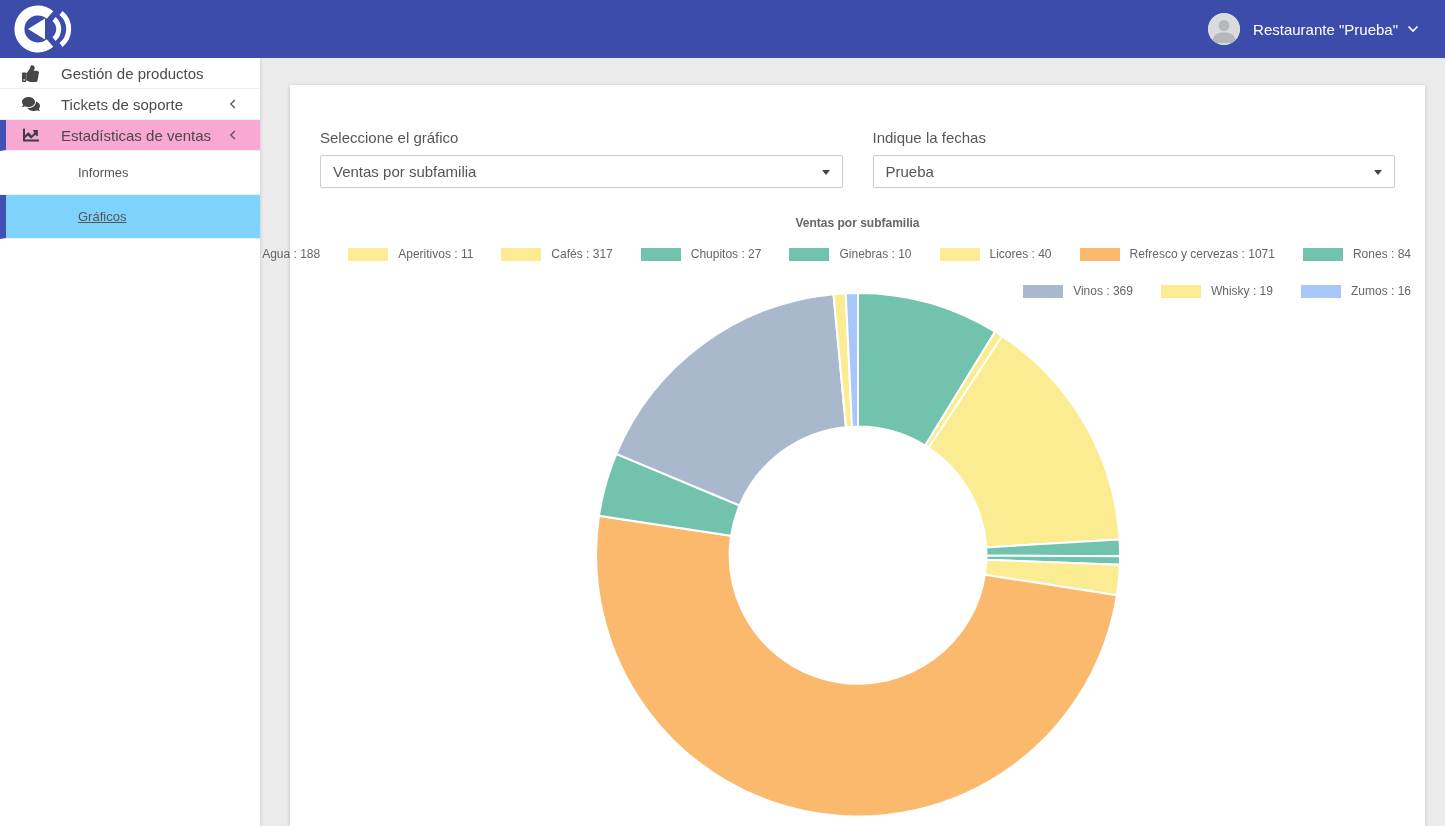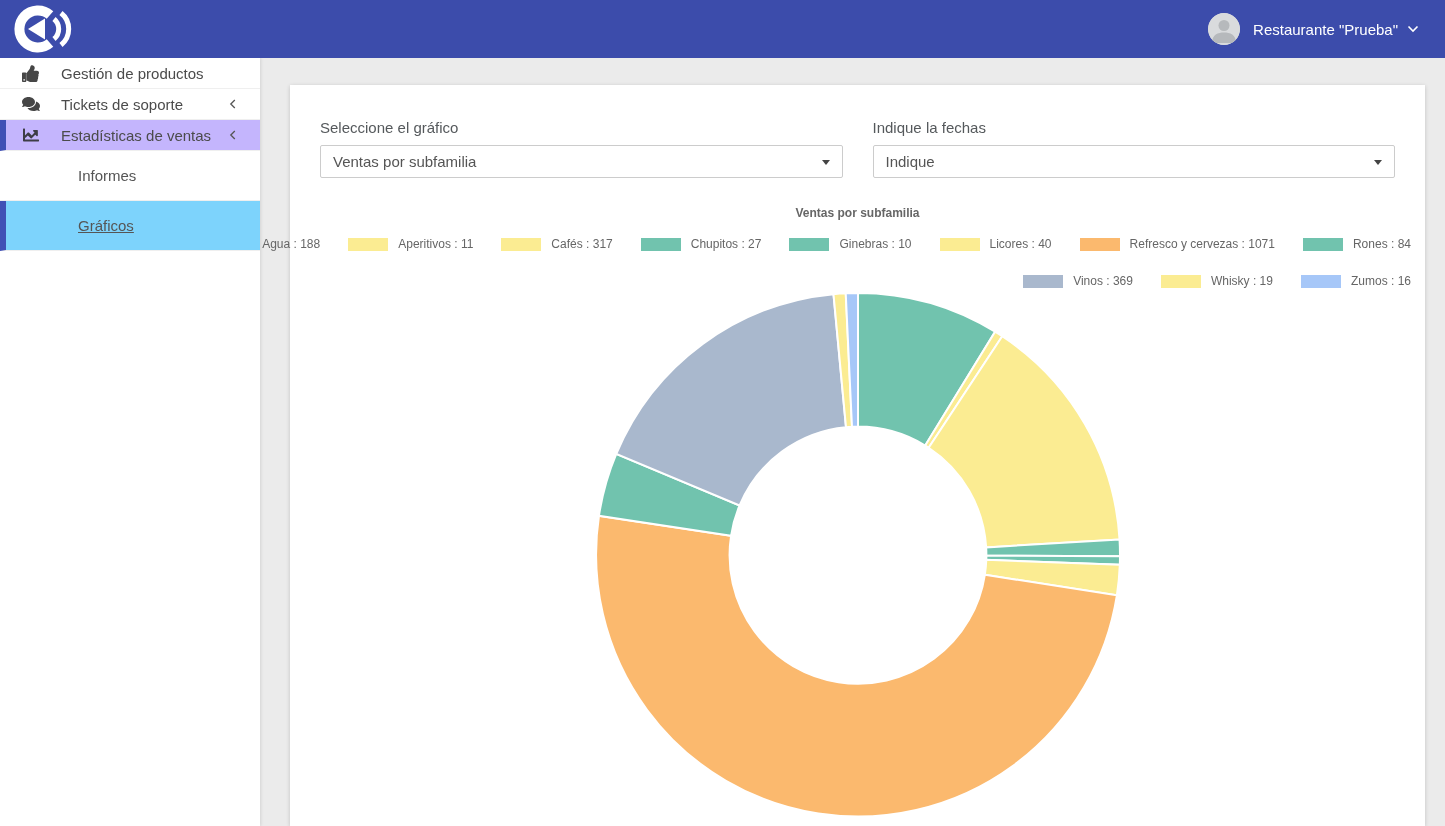--- a/index.html
+++ b/index.html
@@ -22,32 +22,32 @@
     position:absolute;top:58px;left:0;width:260px;bottom:0;background:#fff;
     box-shadow:1px 0 3px rgba(0,0,0,.10);z-index:4;
   }
   .side-item{
     position:relative;height:31px;display:flex;align-items:center;
     padding-left:22px;border-bottom:1px solid #efefef;
     color:#4b4b4b;font-size:15px;cursor:pointer;box-sizing:border-box;
   }
   .side-item .icn{width:19px;height:19px;margin-right:20px;display:flex;align-items:center;flex:none;}
   .side-item .chev{position:absolute;right:22px;top:50%;margin-top:-5px;display:flex;}
-  .side-item.active{background:#c4b5fd;border-left:6px solid #4050b5;padding-left:16px;}
+  .side-item.active{background:#f9a8d4;border-left:6px solid #4050b5;padding-left:16px;}
   .sub-item{
-    height:50px;display:flex;align-items:center;padding-left:78px;
-    border-bottom:1px solid #efefef;color:#555;font-size:15px;cursor:pointer;box-sizing:border-box;
+    height:44px;display:flex;align-items:center;padding-left:78px;
+    border-bottom:1px solid #efefef;color:#555;font-size:13px;cursor:pointer;box-sizing:border-box;
   }
   .sub-item.active{background:#7dd3fc;border-left:6px solid #4050b5;padding-left:72px;text-decoration:underline;}
   
   .card{
     position:absolute;left:290px;top:85px;width:1135px;height:741px;
     background:#fff;box-shadow:0 1px 4px rgba(0,0,0,.18);box-sizing:border-box;
   }
-  .filters{display:flex;gap:30px;padding:34px 30px 0 30px;}
+  .filters{display:flex;gap:30px;padding:44px 30px 0 30px;}
   .field{flex:1;min-width:0;}
   .field .flabel{display:block;font-size:15px;color:#55595c;margin-bottom:9px;}
   .control{
     position:relative;height:33px;border:1px solid #ccc;border-radius:2px;background:#fff;
     display:flex;align-items:center;padding:0 12px;font-size:15px;color:#555;
     box-sizing:border-box;width:100%;cursor:pointer;
   }
   input.control{font-family:"Liberation Sans",sans-serif;outline:none;cursor:text;}
   .sel-arrow{
     position:absolute;right:12px;top:50%;margin-top:-2px;width:0;height:0;
@@ -140,21 +140,21 @@
     <div class="field">
       <span class="flabel">Seleccione el gráfico</span>
       <div class="control select">
         <span>Ventas por subfamilia</span>
         <span class="sel-arrow"></span>
       </div>
     </div>
     <div class="field">
       <span class="flabel">Indique la fechas</span>
       <div class="control select">
-        <span>Indique</span>
+        <span>Prueba</span>
         <span class="sel-arrow"></span>
       </div>
     </div>
   </div>
 
   <div class="chart-title">Ventas por subfamilia</div>
 
   <div class="legend">
       <div class="legend-row">
         <div class="legend-item">

